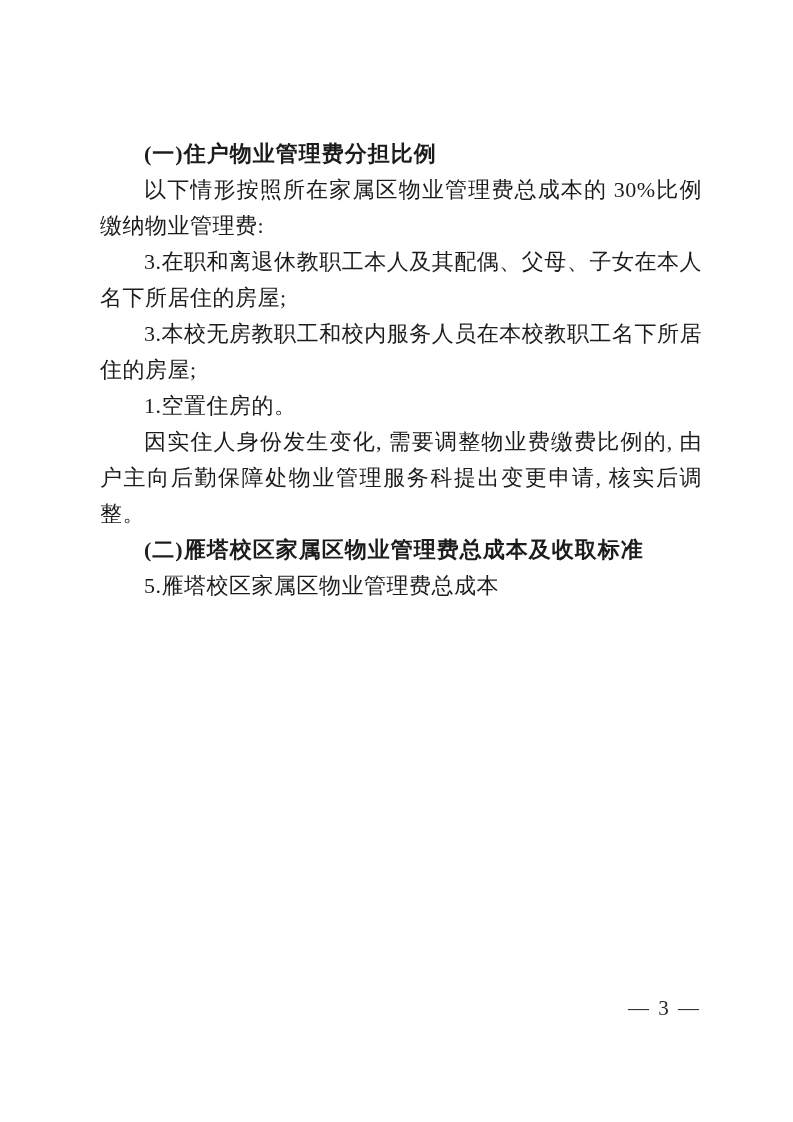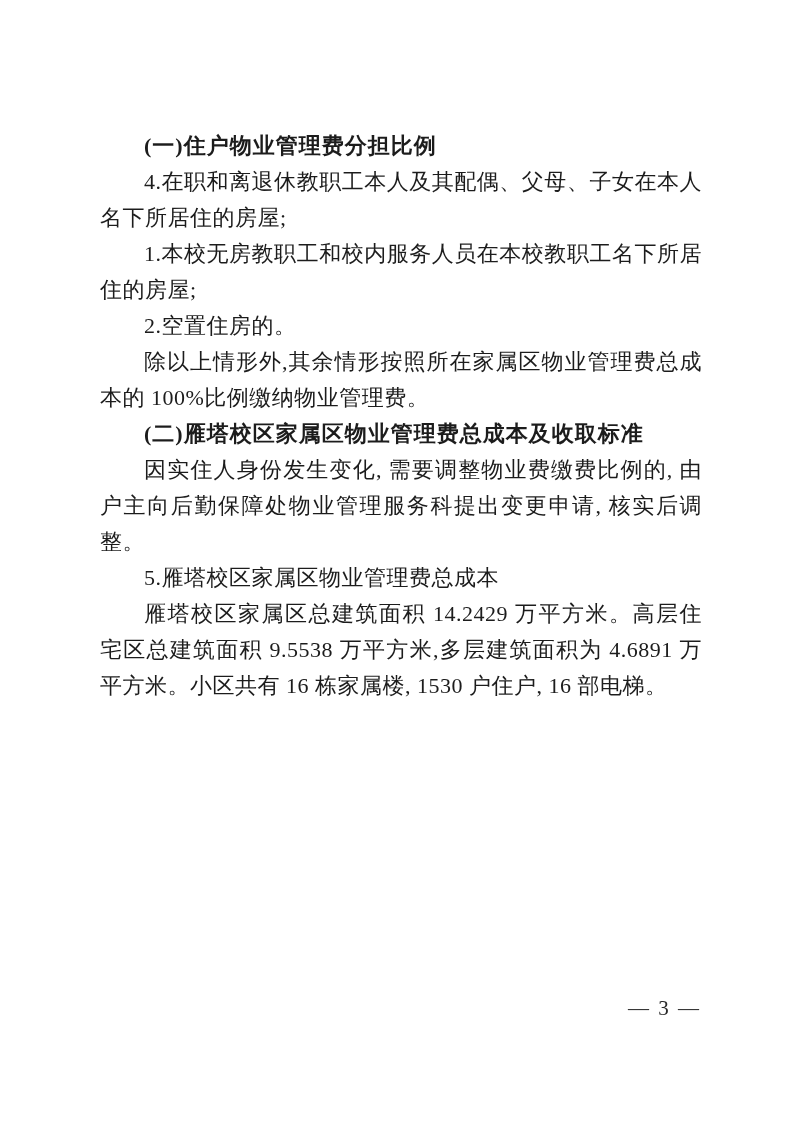--- a/index.html
+++ b/index.html
@@ -13,21 +13,21 @@
     width: 793px;
     height: 1122px;
     background: #ffffff;
     overflow: hidden;
     font-family: "Liberation Serif", "DejaVu Serif", serif;
     color: #1c1c1c;
   }
 
   .content {
     position: absolute;
-    top: 128px;
+    top: 136px;
     left: 100px;
     width: 602px;
   }
 
   .para {
     font-size: 22px;
     line-height: 36px;
     text-align: justify;
     text-indent: 2em;
     letter-spacing: 0.5px;
@@ -49,35 +49,34 @@
   }
 </style>
 </head>
 <body>
 
 <div class="page">
 
   <div class="content">
     <p class="para heading">(一)住户物业管理费分担比例</p>
 
+    <p class="para">以下情形按照所在家属区物业管理费总成本的 30%比例缴纳物业管理费:</p>
 
-    <p class="para">4.在职和离退休教职工本人及其配偶、父母、子女在本人名下所居住的房屋;</p>
+    <p class="para">3.在职和离退休教职工本人及其配偶、父母、子女在本人名下所居住的房屋;</p>
 
-    <p class="para">1.本校无房教职工和校内服务人员在本校教职工名下所居住的房屋;</p>
+    <p class="para">3.本校无房教职工和校内服务人员在本校教职工名下所居住的房屋;</p>
 
-    <p class="para">2.空置住房的。</p>
+    <p class="para">1.空置住房的。</p>
 
-    <p class="para">除以上情形外,其余情形按照所在家属区物业管理费总成本的 100%比例缴纳物业管理费。</p>
+
+    <p class="para">因实住人身份发生变化, 需要调整物业费缴费比例的, 由户主向后勤保障处物业管理服务科提出变更申请, 核实后调整。</p>
 
     <p class="para heading">(二)雁塔校区家属区物业管理费总成本及收取标准</p>
-
-    <p class="para">因实住人身份发生变化, 需要调整物业费缴费比例的, 由户主向后勤保障处物业管理服务科提出变更申请, 核实后调整。</p>
 
     <p class="para">5.雁塔校区家属区物业管理费总成本</p>
 
 
 
-    <p class="para">雁塔校区家属区总建筑面积 14.2429 万平方米。高层住宅区总建筑面积 9.5538 万平方米,多层建筑面积为 4.6891 万平方米。小区共有 16 栋家属楼, 1530 户住户, 16 部电梯。</p>
   </div>
 
   <div class="page-footer">— 3 —</div>
 
 </div>
 
 </body></html>

